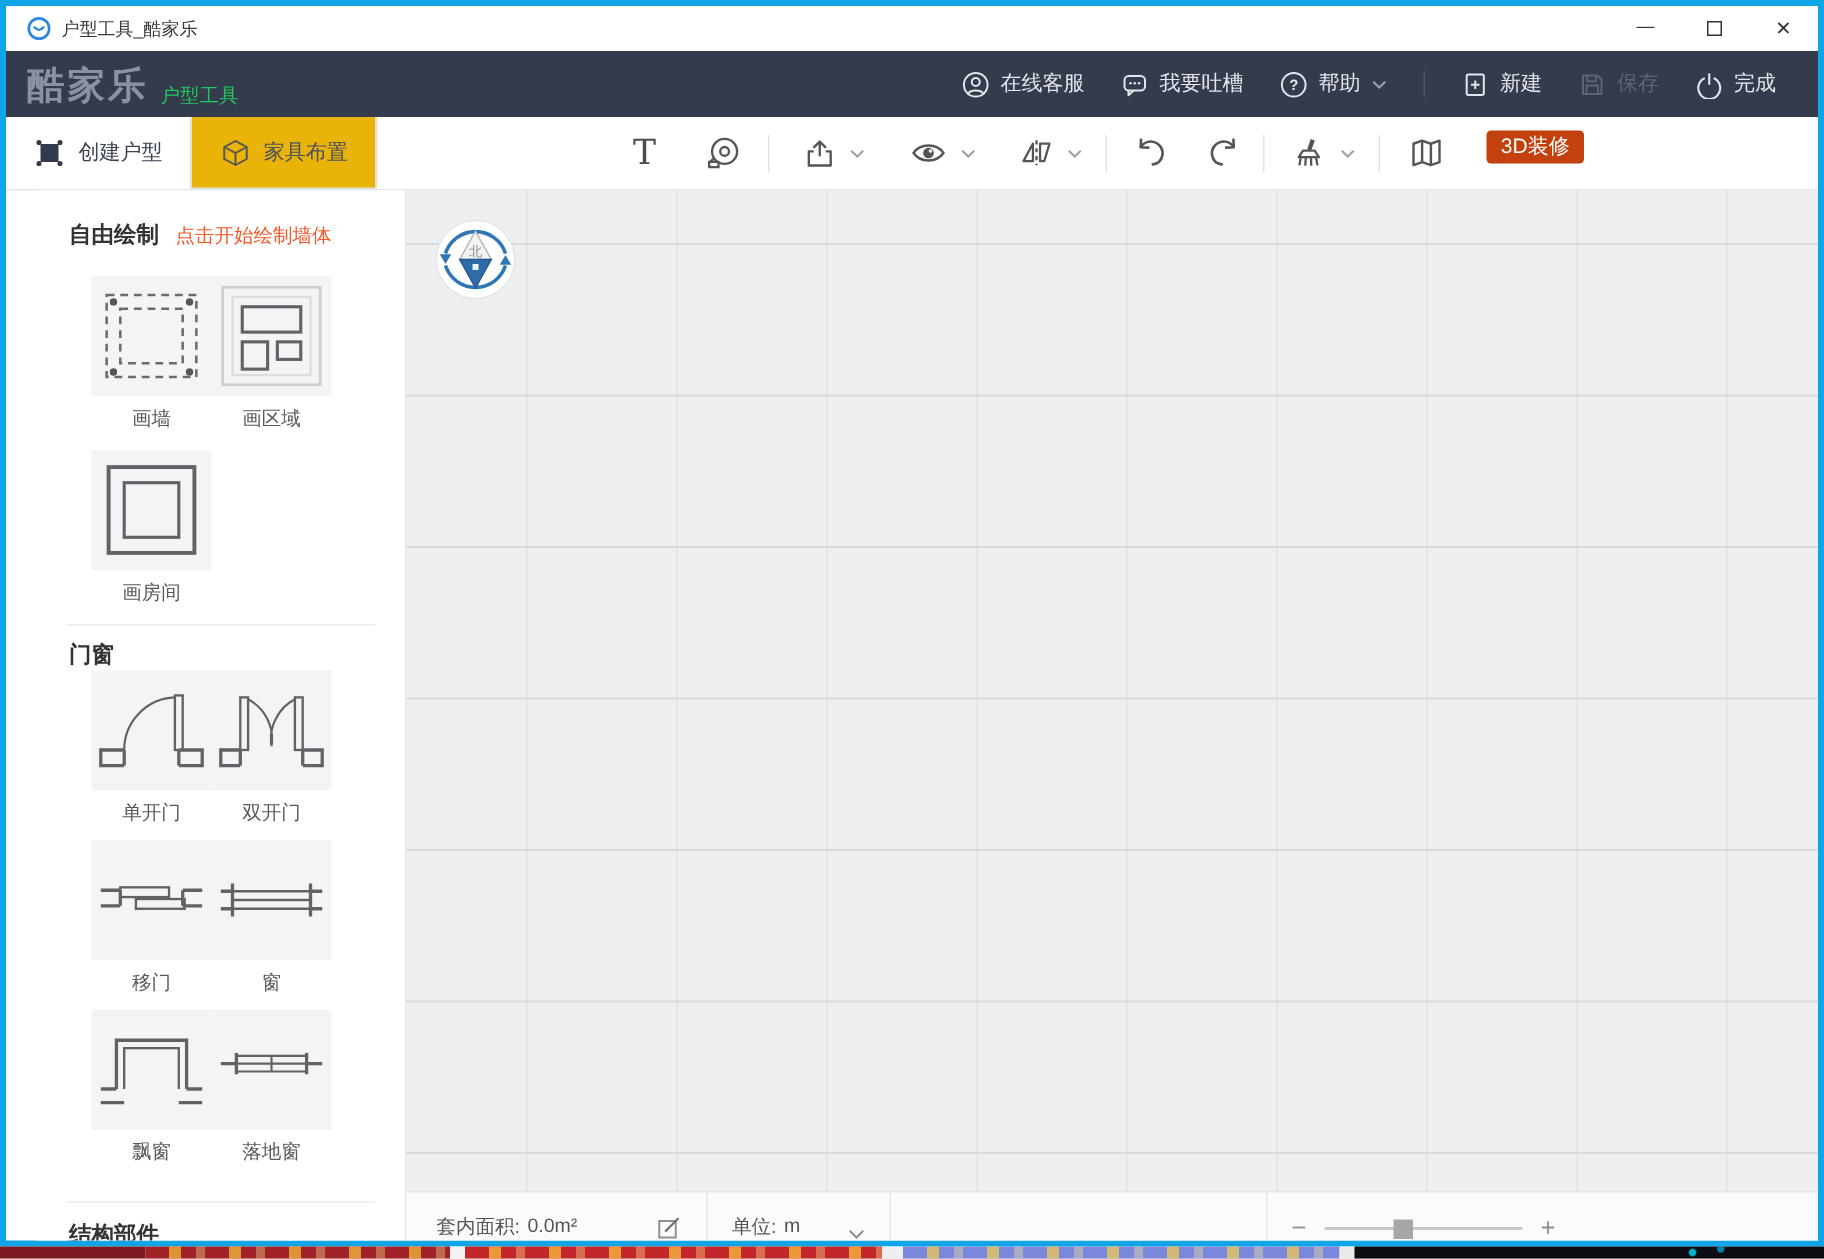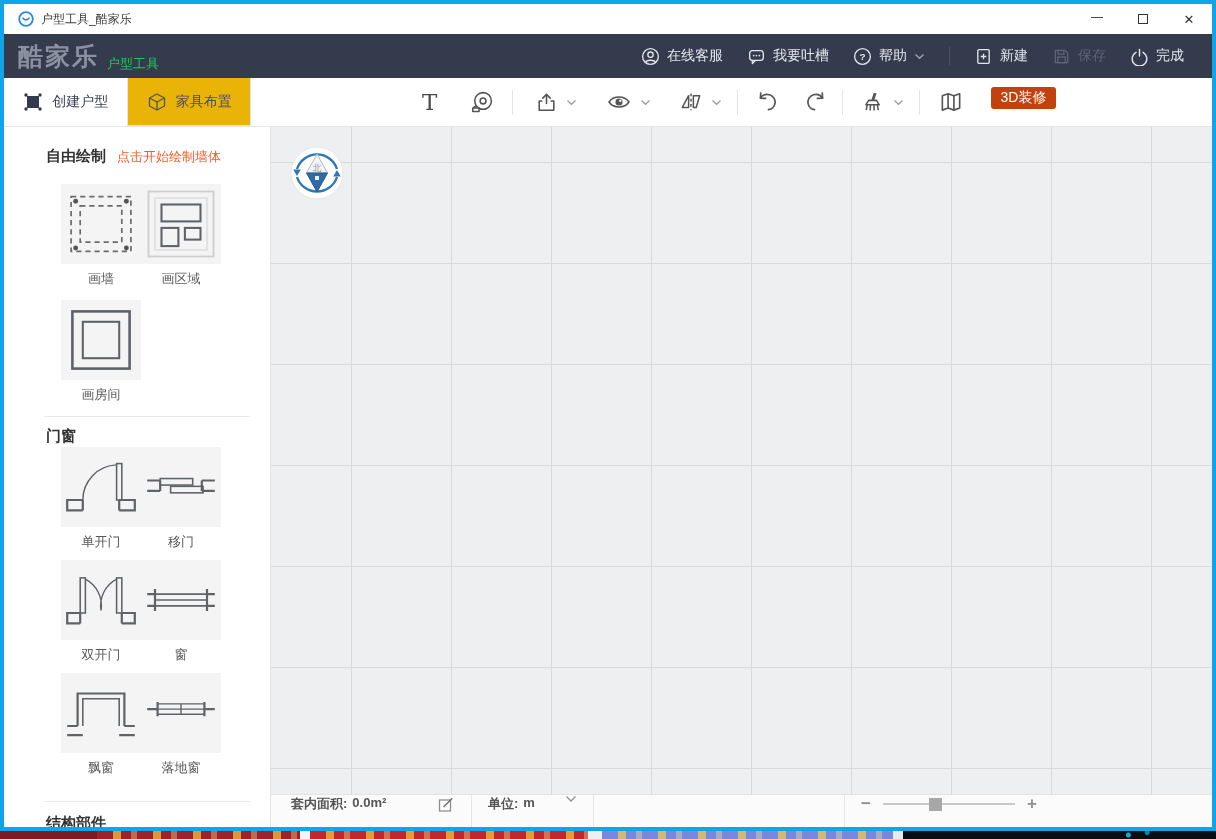--- a/index.html
+++ b/index.html
@@ -64,21 +64,21 @@
 
   .canvas { position:absolute; left:247px; right:0; top:0; height:674px; background:#edeff0;
     background-image:linear-gradient(#d8dadc 1px, transparent 1px),
                      linear-gradient(90deg,#d8dadc 1px, transparent 1px);
     background-size:100px 101px, 100px 101px; background-position:80px 35px; }
   .compass { position:absolute; left:18px; top:18px; width:56px; height:56px; cursor:pointer; }
 
   
   .statusbar { position:absolute; left:247px; right:0; bottom:0; height:33px; background:#fbfbfc;
     border-top:1px solid #e4e4e4; display:flex; align-items:stretch; font-size:13px; color:#555; }
-  .sb-sec { display:flex; align-items:flex-start; border-right:1px solid #e6e6e6;font-weight:bold; }
+  .sb-sec { display:flex; align-items:flex-end; border-right:1px solid #e6e6e6; }
   .sb-sec.s1 { width:201px; padding-left:20px; }
   .sb-sec.s2 { width:169px; padding-left:15px; }
   .sb-sec.s3 { width:122px; padding-left:16px; }
   .sb-sec.s4 { width:251px; }
   .sb-sec.s5 { flex:1; border-right:none; padding-left:16px; }
   .sb-pair { display:flex; gap:5px; white-space:nowrap; }
   .sb-edit { margin-left:auto; margin-right:16px; cursor:pointer; display:flex; }
   .sb-chevron { margin-left:auto; margin-right:16px; cursor:pointer; display:flex; }
   .zoomctl { display:flex; align-items:center; }
   .zoom-glyph { font-size:17px; color:#8f8f8f; cursor:pointer; line-height:1; }
@@ -381,39 +381,39 @@
               <path d="M44 40 H56 V48 H44 M44 40 V48" stroke-width="1.7"></path>
               <rect x="42" y="12" width="4" height="28" stroke-width="1.2"></rect>
               <path d="M16 40 A27 27 0 0 1 42 13" stroke-width="1.1"></path>
             </svg>
           </div>
           <span class="card-label">单开门</span>
         </div>
         <div class="card-item">
           <div class="card">
             <svg width="78" height="78" viewBox="0 0 60 60" fill="none" stroke="#5f6368">
-              <path d="M4 25 H14 M4 33 H14 M14 25 V33" stroke-width="1.7"></path>
-              <path d="M56 25 H46 M56 33 H46 M46 25 V33" stroke-width="1.7"></path>
-              <rect x="14" y="23.5" width="25" height="5" stroke-width="1.2"></rect>
-              <rect x="22" y="29.5" width="25" height="5" stroke-width="1.2"></rect>
-            </svg>
-          </div>
-          <span class="card-label">移门</span>
-        </div>
-        <div class="card-item">
-          <div class="card">
-            <svg width="78" height="78" viewBox="0 0 60 60" fill="none" stroke="#5f6368">
               <path d="M14 40 H4 V48 H14 M14 40 V48" stroke-width="1.7"></path>
               <path d="M46 40 H56 V48 H46 M46 40 V48" stroke-width="1.7"></path>
               <rect x="14" y="13" width="4" height="27" stroke-width="1.2"></rect>
               <rect x="42" y="13" width="4" height="27" stroke-width="1.2"></rect>
               <path d="M18 14 A23 23 0 0 1 30 38 M42 14 A23 23 0 0 0 30 38" stroke-width="1.1"></path>
             </svg>
           </div>
           <span class="card-label">双开门</span>
+        </div>
+        <div class="card-item">
+          <div class="card">
+            <svg width="78" height="78" viewBox="0 0 60 60" fill="none" stroke="#5f6368">
+              <path d="M4 25 H14 M4 33 H14 M14 25 V33" stroke-width="1.7"></path>
+              <path d="M56 25 H46 M56 33 H46 M46 25 V33" stroke-width="1.7"></path>
+              <rect x="14" y="23.5" width="25" height="5" stroke-width="1.2"></rect>
+              <rect x="22" y="29.5" width="25" height="5" stroke-width="1.2"></rect>
+            </svg>
+          </div>
+          <span class="card-label">移门</span>
         </div>
         <div class="card-item">
           <div class="card">
             <svg width="78" height="78" viewBox="0 0 60 60" fill="none" stroke="#5f6368">
               <path d="M4 25.5 H10 M4 34.5 H10" stroke-width="1.7"></path>
               <path d="M10 21.5 V38.5 M50 21.5 V38.5" stroke-width="1.7"></path>
               <path d="M10 25.5 H50 M10 30 H50 M10 34.5 H50" stroke-width="1.2"></path>
               <path d="M50 25.5 H56 M50 34.5 H56" stroke-width="1.7"></path>
             </svg>
           </div>

